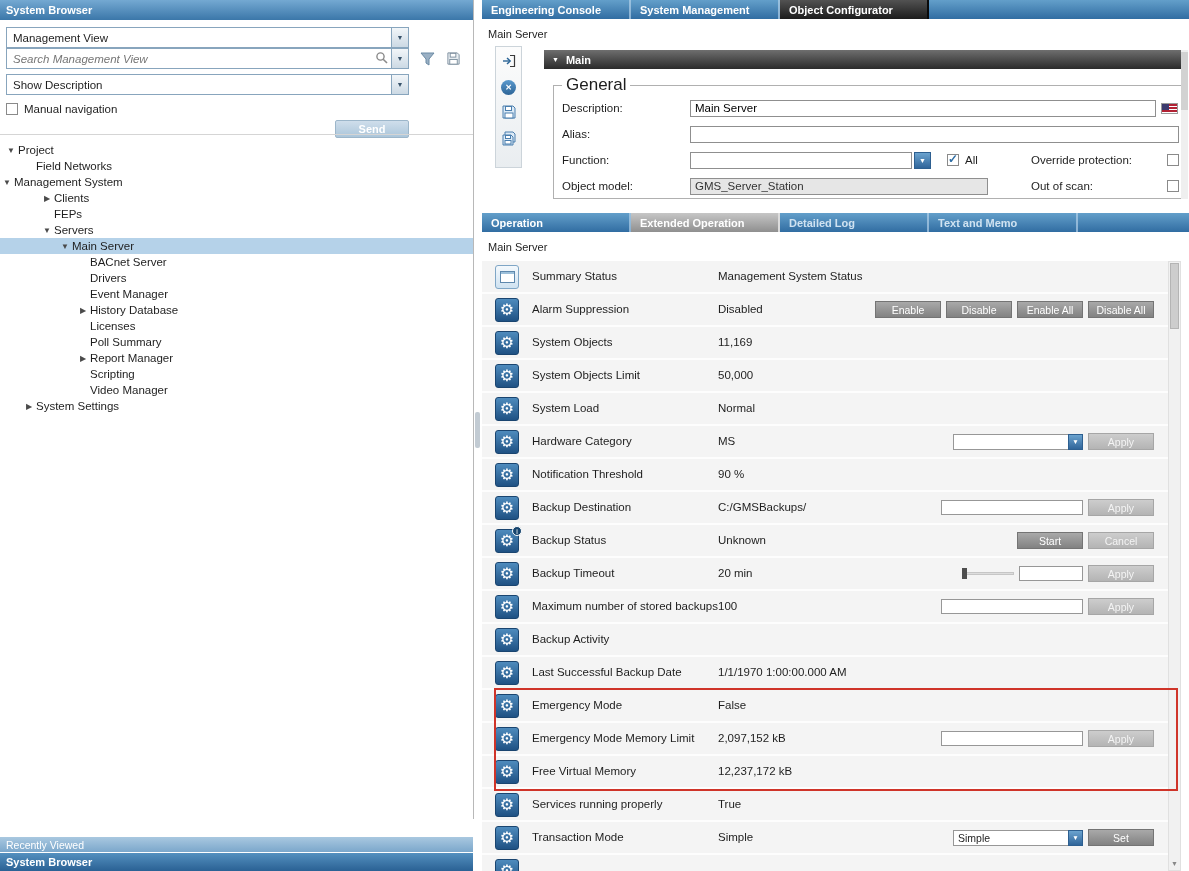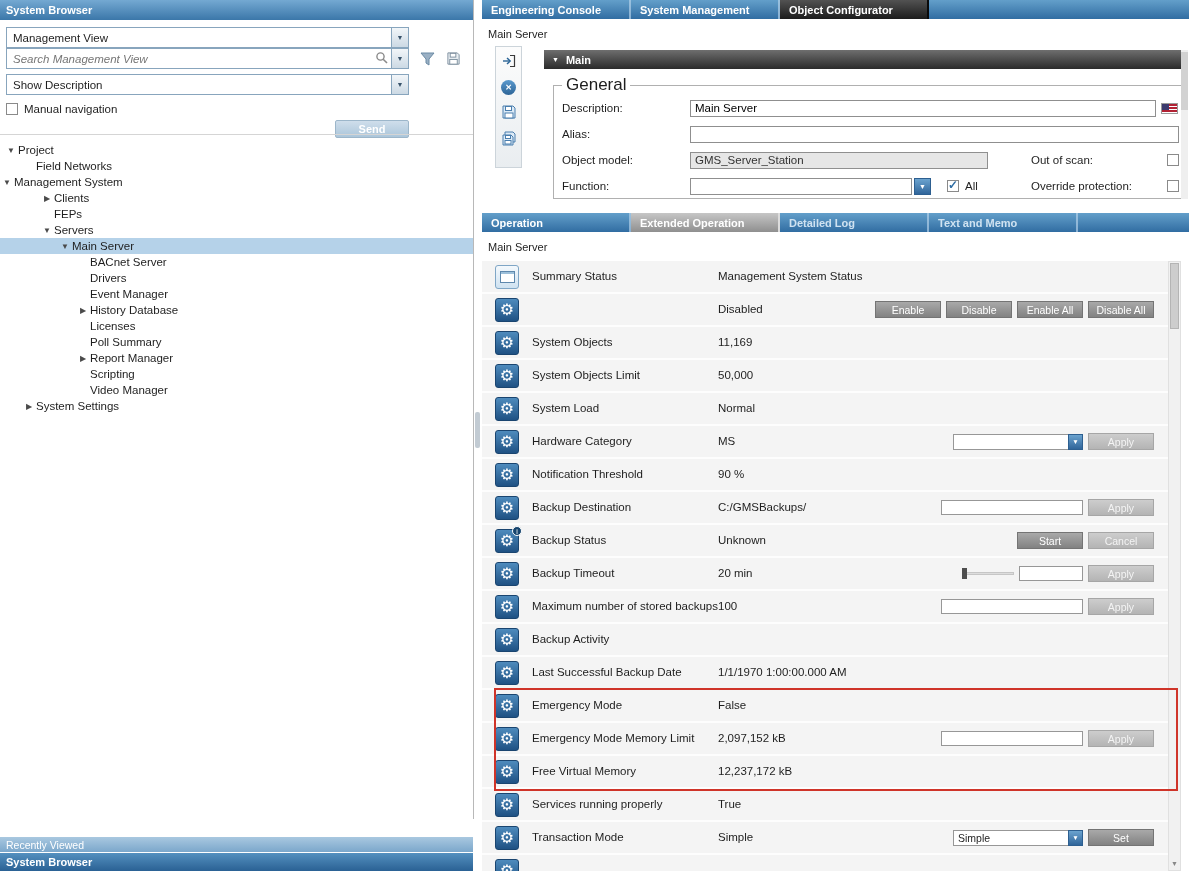--- a/index.html
+++ b/index.html
@@ -286,39 +286,39 @@
         <input class="tinput desc-input" value="Main Server" style="">
         <span class="flag"></span>
       </div>
 
       <div class="frow">
         <span class="flabel">Alias:</span>
         <input class="tinput alias-input" style="">
       </div>
 
       <div class="frow">
-        <span class="flabel">Object model:</span>
-        <input class="tinput obj-input" readonly="" value="GMS_Server_Station" style="">
-        <span class="right-group">
-          <span class="rlabel">Out of scan:</span>
-          <span class="cb"></span>
-        </span>
-      </div>
-
-      <div class="frow">
         <span class="flabel">Function:</span>
         <input class="tinput func-input" style="">
         <span class="dd-btn"></span>
         <span class="cb checked all-cb"></span>
         <span>All</span>
         <span class="right-group">
           <span class="rlabel">Override protection:</span>
           <span class="cb"></span>
         </span>
       </div>
+
+      <div class="frow">
+        <span class="flabel">Object model:</span>
+        <input class="tinput obj-input" readonly="" value="GMS_Server_Station" style="">
+        <span class="right-group">
+          <span class="rlabel">Out of scan:</span>
+          <span class="cb"></span>
+        </span>
+      </div>
     </fieldset>
 
     <div class="vsb-top">
         <span class="thumb"></span>
       </div>
   </div>
 
   <div id="right-bottom">
     <div class="tab-strip">
       <div class="wtab">
@@ -340,20 +340,21 @@
     <div class="op-rows">
 
       <div class="op-row">
         <span class="prop-icon status-bg"></span>
         <span class="prop-name">Summary Status</span>
         <span class="prop-value">Management System Status</span>
       </div>
 
       <div class="op-row">
         <span class="prop-icon gear-bg"></span>
+        <span class="prop-name">Alarm Suppression</span>
         <span class="prop-value">Disabled</span>
         <span class="prop-controls">
           <button class="btn">Enable</button>
           <button class="btn">Disable</button>
           <button class="btn">Enable All</button>
           <button class="btn">Disable All</button>
         </span>
       </div>
 
       <div class="op-row">

